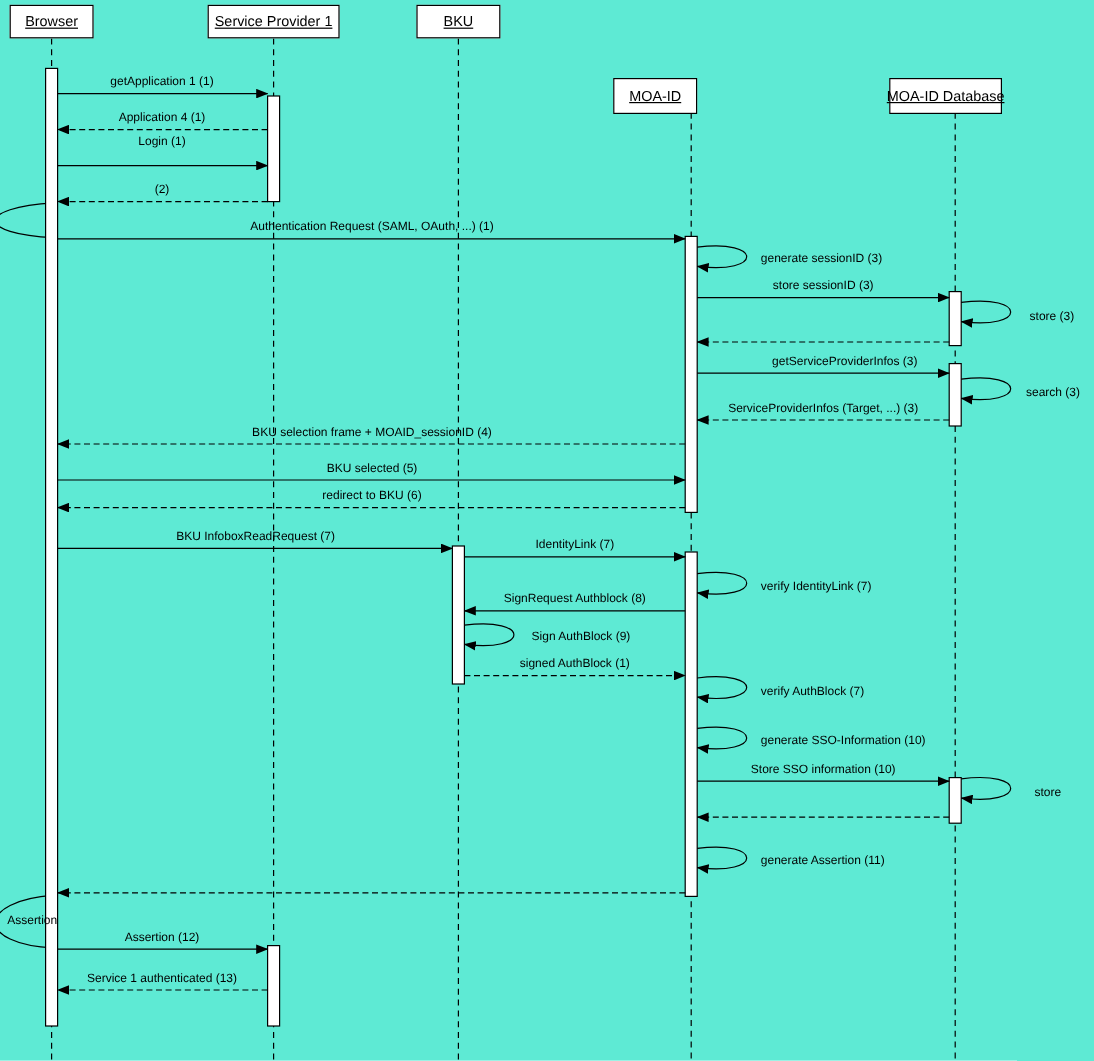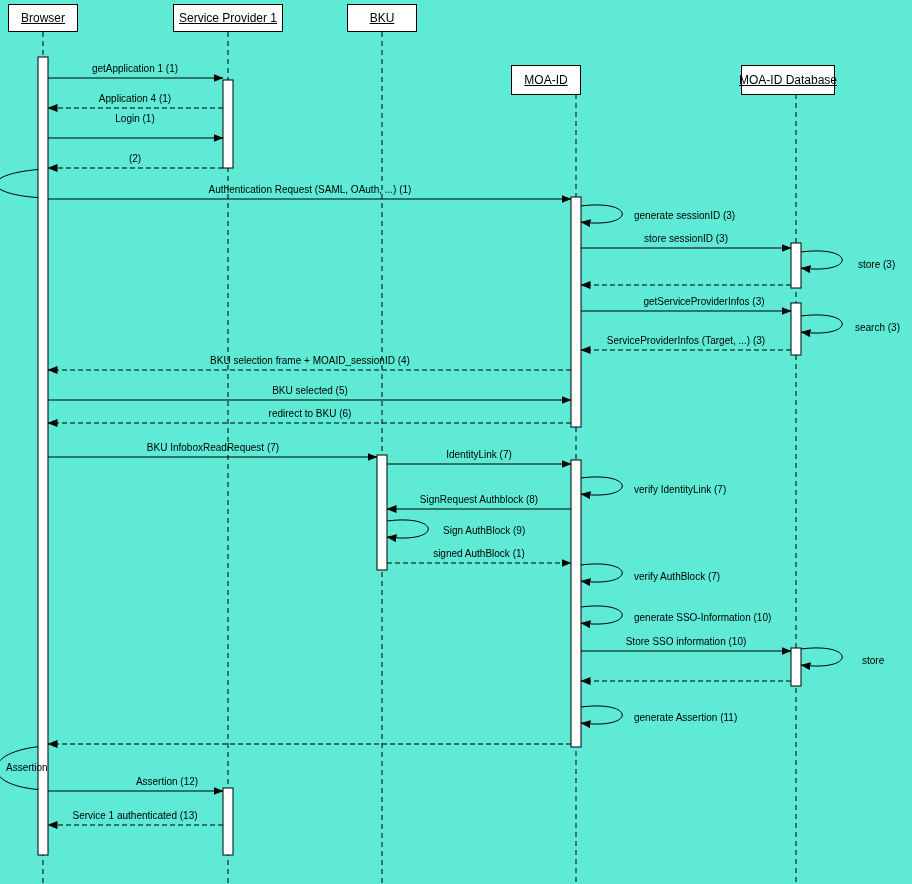--- a/index.html
+++ b/index.html
@@ -136,21 +136,21 @@
   <div class="msg c" style="left:704px; top:295px;">getServiceProviderInfos (3)</div>
   <div class="msg c" style="left:686px; top:334px;">ServiceProviderInfos (Target, ...) (3)</div>
   <div class="msg c" style="left:310px; top:354px;">BKU selection frame + MOAID_sessionID (4)</div>
   <div class="msg c" style="left:310px; top:384px;">BKU selected (5)</div>
   <div class="msg c" style="left:310px; top:407px;">redirect to BKU (6)</div>
   <div class="msg c" style="left:213px; top:441px;">BKU InfoboxReadRequest (7)</div>
   <div class="msg c" style="left:479px; top:448px;">IdentityLink (7)</div>
   <div class="msg c" style="left:479px; top:493px;">SignRequest Authblock (8)</div>
   <div class="msg c" style="left:479px; top:547px;">signed AuthBlock (1)</div>
   <div class="msg c" style="left:686px; top:635px;">Store SSO information (10)</div>
-  <div class="msg c" style="left:135px; top:775px;margin-left:32px;">Assertion (12)</div>
+  <div class="msg c" style="left:135px; top:775px;">Assertion (12)</div>
   <div class="msg c" style="left:135px; top:809px;">Service 1 authenticated (13)</div>
 
   <div class="msg" style="left:634px; top:209px;">generate sessionID  (3)</div>
   <div class="msg" style="left:858px; top:258px;">store (3)</div>
   <div class="msg" style="left:855px; top:321px;">search (3)</div>
   <div class="msg" style="left:634px; top:483px;">verify IdentityLink (7)</div>
   <div class="msg" style="left:443px; top:524px;">Sign AuthBlock (9)</div>
   <div class="msg" style="left:634px; top:570px;">verify AuthBlock (7)</div>
   <div class="msg" style="left:634px; top:611px;text-align:center;">generate SSO-Information (10)</div>
   <div class="msg" style="left:862px; top:654px;">store</div>

